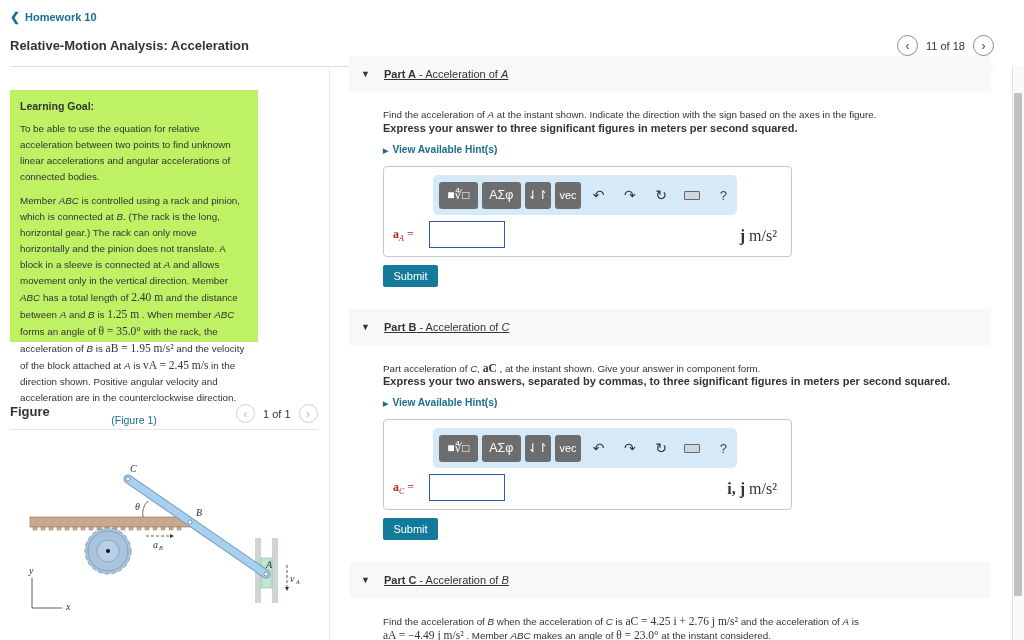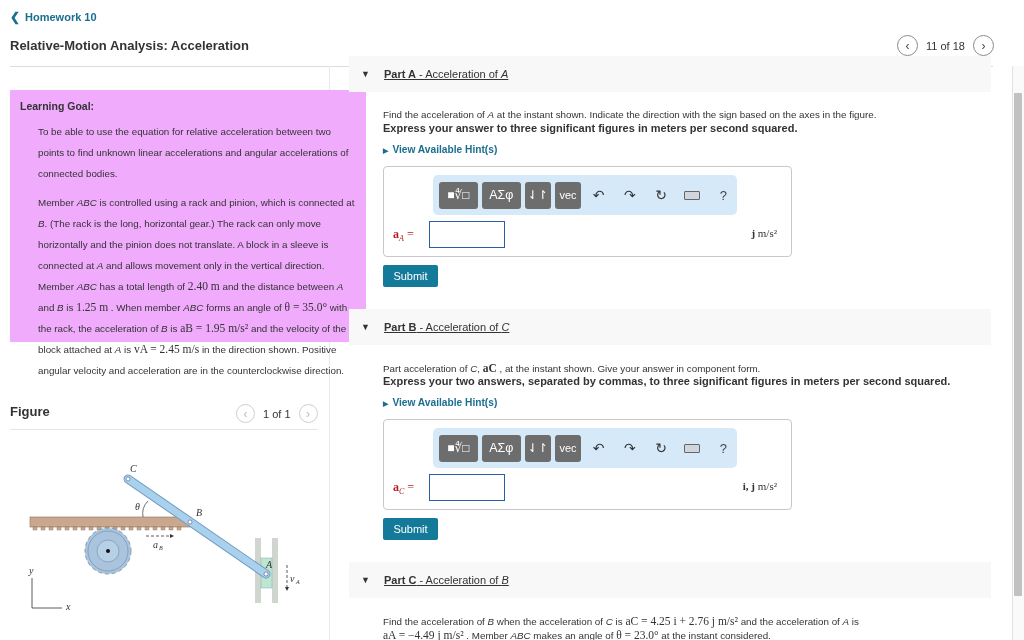--- a/index.html
+++ b/index.html
@@ -13,23 +13,23 @@
   .pager { position: absolute; top: 35px; display: flex; align-items: center; gap: 8px; }
   .pager.top { left: 897px; }
   .circle-btn { width: 21px; height: 21px; border-radius: 50%; border: 1px solid #8a8a8a; display: flex; align-items: center; justify-content: center; font-size: 12px; color: #444; background: #fff; cursor: pointer; }
   .circle-btn.light { border-color: #d0d0d0; color: #bcbcbc; width: 19px; height: 19px; }
   .pager-text { font-size: 11px; color: #333; }
 
   .header-rule { position: absolute; left: 10px; top: 66px; width: 983px; height: 1px; background: #dcdcdc; }
   .col-divider { position: absolute; left: 329px; top: 66px; width: 1px; height: 574px; background: #e6ebee; }
 
   
-  .goal-box { position: absolute; left: 10px; top: 90px; width: 356px; height: 252px; background: #f0abfc; padding: 10px; }
+  .goal-box { position: absolute; left: 10px; top: 90px; width: 248px; height: 252px; background: #bef264; padding: 10px; }
   .goal-title { font-weight: bold; font-size: 10.5px; color: #333; margin-bottom: 9px; }
-  .goal-p { font-size: 9.8px; line-height: 21px; color: #333; margin-bottom: 8px; margin-left: 18px; }
+  .goal-p { font-size: 9.8px; line-height: 16px; color: #333; margin-bottom: 8px; }
   .goal-p i { font-style: italic; }
   .m { font-family: "Liberation Serif", serif; font-size: 11.5px; }
   .fig-link { display: block; text-align: center; color: #1a6e8e; font-size: 10.5px; margin-top: 8px; cursor: pointer; }
 
   .figure-title { position: absolute; left: 10px; top: 404px; font-size: 13px; font-weight: bold; color: #333; }
   .pager.fig { left: 236px; top: 404px; gap: 8px; }
   .fig-rule { position: absolute; left: 10px; top: 429px; width: 308px; height: 1px; background: #e6e6e6; }
   .figure-svg { position: absolute; left: 20px; top: 450px; }
 
   
@@ -52,21 +52,21 @@
   .tb-btn.greek { width: 40px; font-family: Liberation Sans, sans-serif; font-size: 12.5px; }
   .tb-btn.arrows { width: 27px; font-size: 12px; }
   .tb-btn.vec { width: 27px; font-size: 11px; }
   .tb-icon { width: 28px; height: 27px; display: flex; align-items: center; justify-content: center; color: #333; font-size: 14px; cursor: pointer; }
   .tb-icon.help { font-size: 13px; color: #444; }
   .kbd { width: 16px; height: 9px; border: 1px solid #666; border-radius: 1px; background: #cfd6dd; }
 
   .ans-label { position: absolute; left: 9px; top: 60px; font-family: "Liberation Serif", serif; font-size: 12px; color: #b91c1c; }
   .ans-label b { font-weight: bold; }
   .ans-input { position: absolute; left: 45px; top: 54px; width: 76px; height: 27px; border: 1px solid #2b5da8; background: #fff; font-size: 12px; padding: 0 4px; }
-  .ans-unit { position: absolute; right: 14px; top: 60px; font-family: "Liberation Serif", serif; font-size: 11px; color: #333; }
+  .ans-unit { position: absolute; right: 14px; top: 60px; font-family: "Liberation Serif", serif; font-size: 16px; color: #333; }
   .ans-unit b { font-weight: bold; }
 
   .submit { position: absolute; left: 383px; width: 55px; height: 22px; background: #147a99; color: #fff; font-size: 11px; border: none; border-radius: 2px; display: flex; align-items: center; justify-content: center; cursor: pointer; }
 
   .scroll-track { position: absolute; left: 1012px; top: 66px; width: 12px; height: 574px; background: #fafafa; border-left: 1px solid #e2e2e2; }
   .scroll-thumb { position: absolute; left: 1014px; top: 93px; width: 8px; height: 503px; background: #c1c1c1; border-radius: 1px; cursor: pointer; }
 </style>
 </head>
 <body>
 
@@ -86,20 +86,21 @@
     </div>
 </div>
 
 <div class="header-rule"></div>
 <div class="col-divider"></div>
 
 <div class="goal-box">
   <div class="goal-title">Learning Goal:</div>
   <p class="goal-p">To be able to use the equation for relative acceleration between two points to find unknown linear accelerations and angular accelerations of connected bodies.</p>
   <p class="goal-p"><span>Member </span><i>ABC</i><span> is controlled using a rack and pinion, which is connected at </span><i>B</i><span>. (The rack is the long, horizontal gear.) The rack can only move horizontally and the pinion does not translate. A block in a sleeve is connected at </span><i>A</i><span> and allows movement only in the vertical direction. Member </span><i>ABC</i><span> has a total length of </span><span class="m">2.40 m</span><span> and the distance between </span><i>A</i><span> and </span><i>B</i><span> is </span><span class="m">1.25 m</span><span> . When member </span><i>ABC</i><span> forms an angle of </span><span class="m">θ = 35.0°</span><span> with the rack, the acceleration of </span><i>B</i><span> is </span><span class="m">aB = 1.95 m/s²</span><span> and the velocity of the block attached at </span><i>A</i><span> is </span><span class="m">vA = 2.45 m/s</span><span> in the direction shown. Positive angular velocity and acceleration are in the counterclockwise direction.</span></p>
+  <a class="fig-link">(Figure 1)</a>
 </div>
 
 <div class="figure-title">Figure</div>
 <div class="pager fig">
   <div class="circle-btn light">
       <span>‹</span>
     </div>
   <span class="pager-text">1 of 1</span>
   <div class="circle-btn light">
       <span>›</span>

